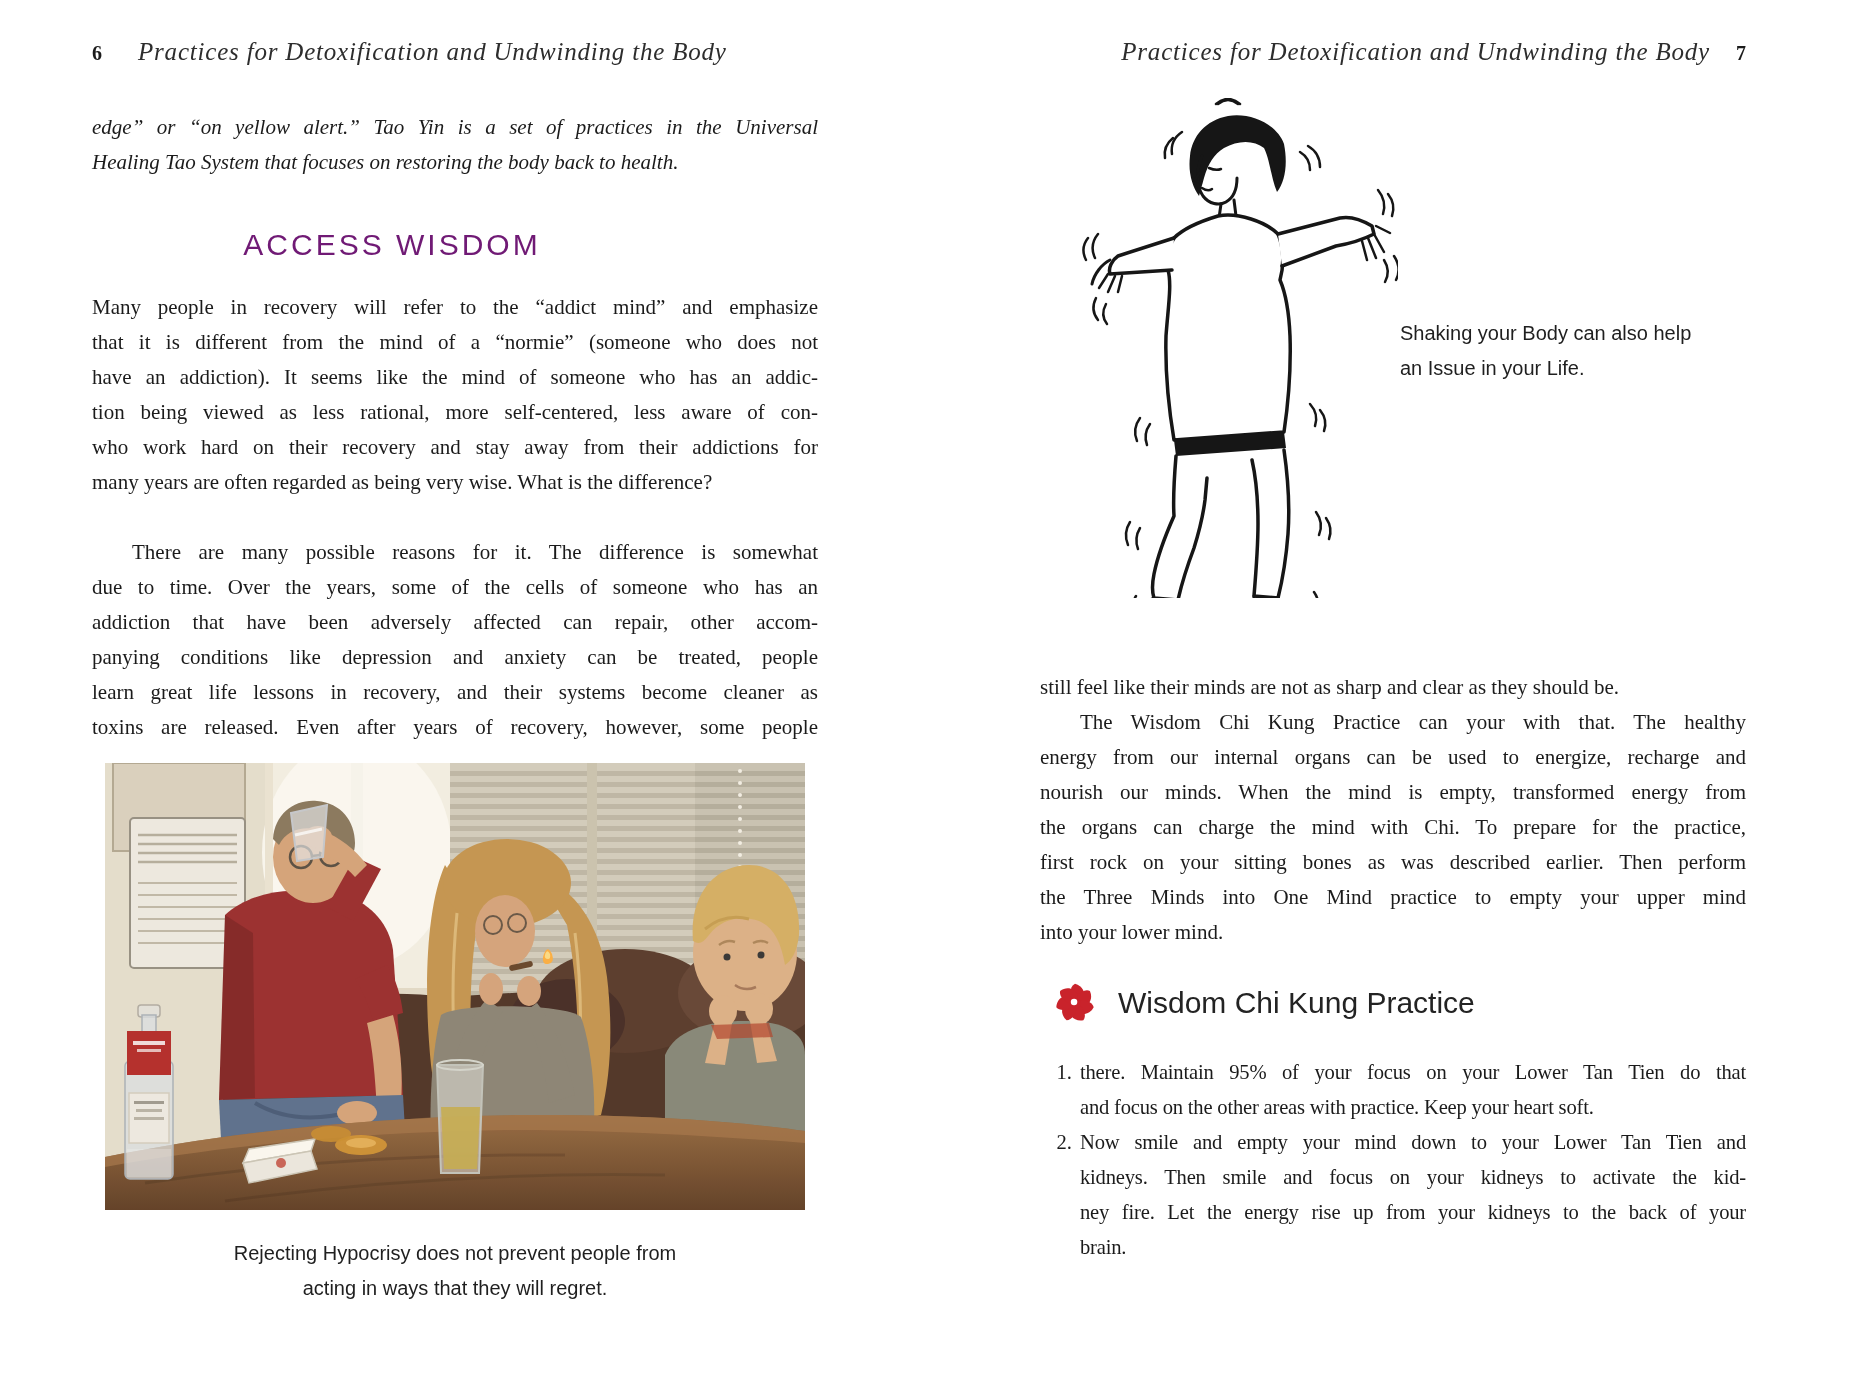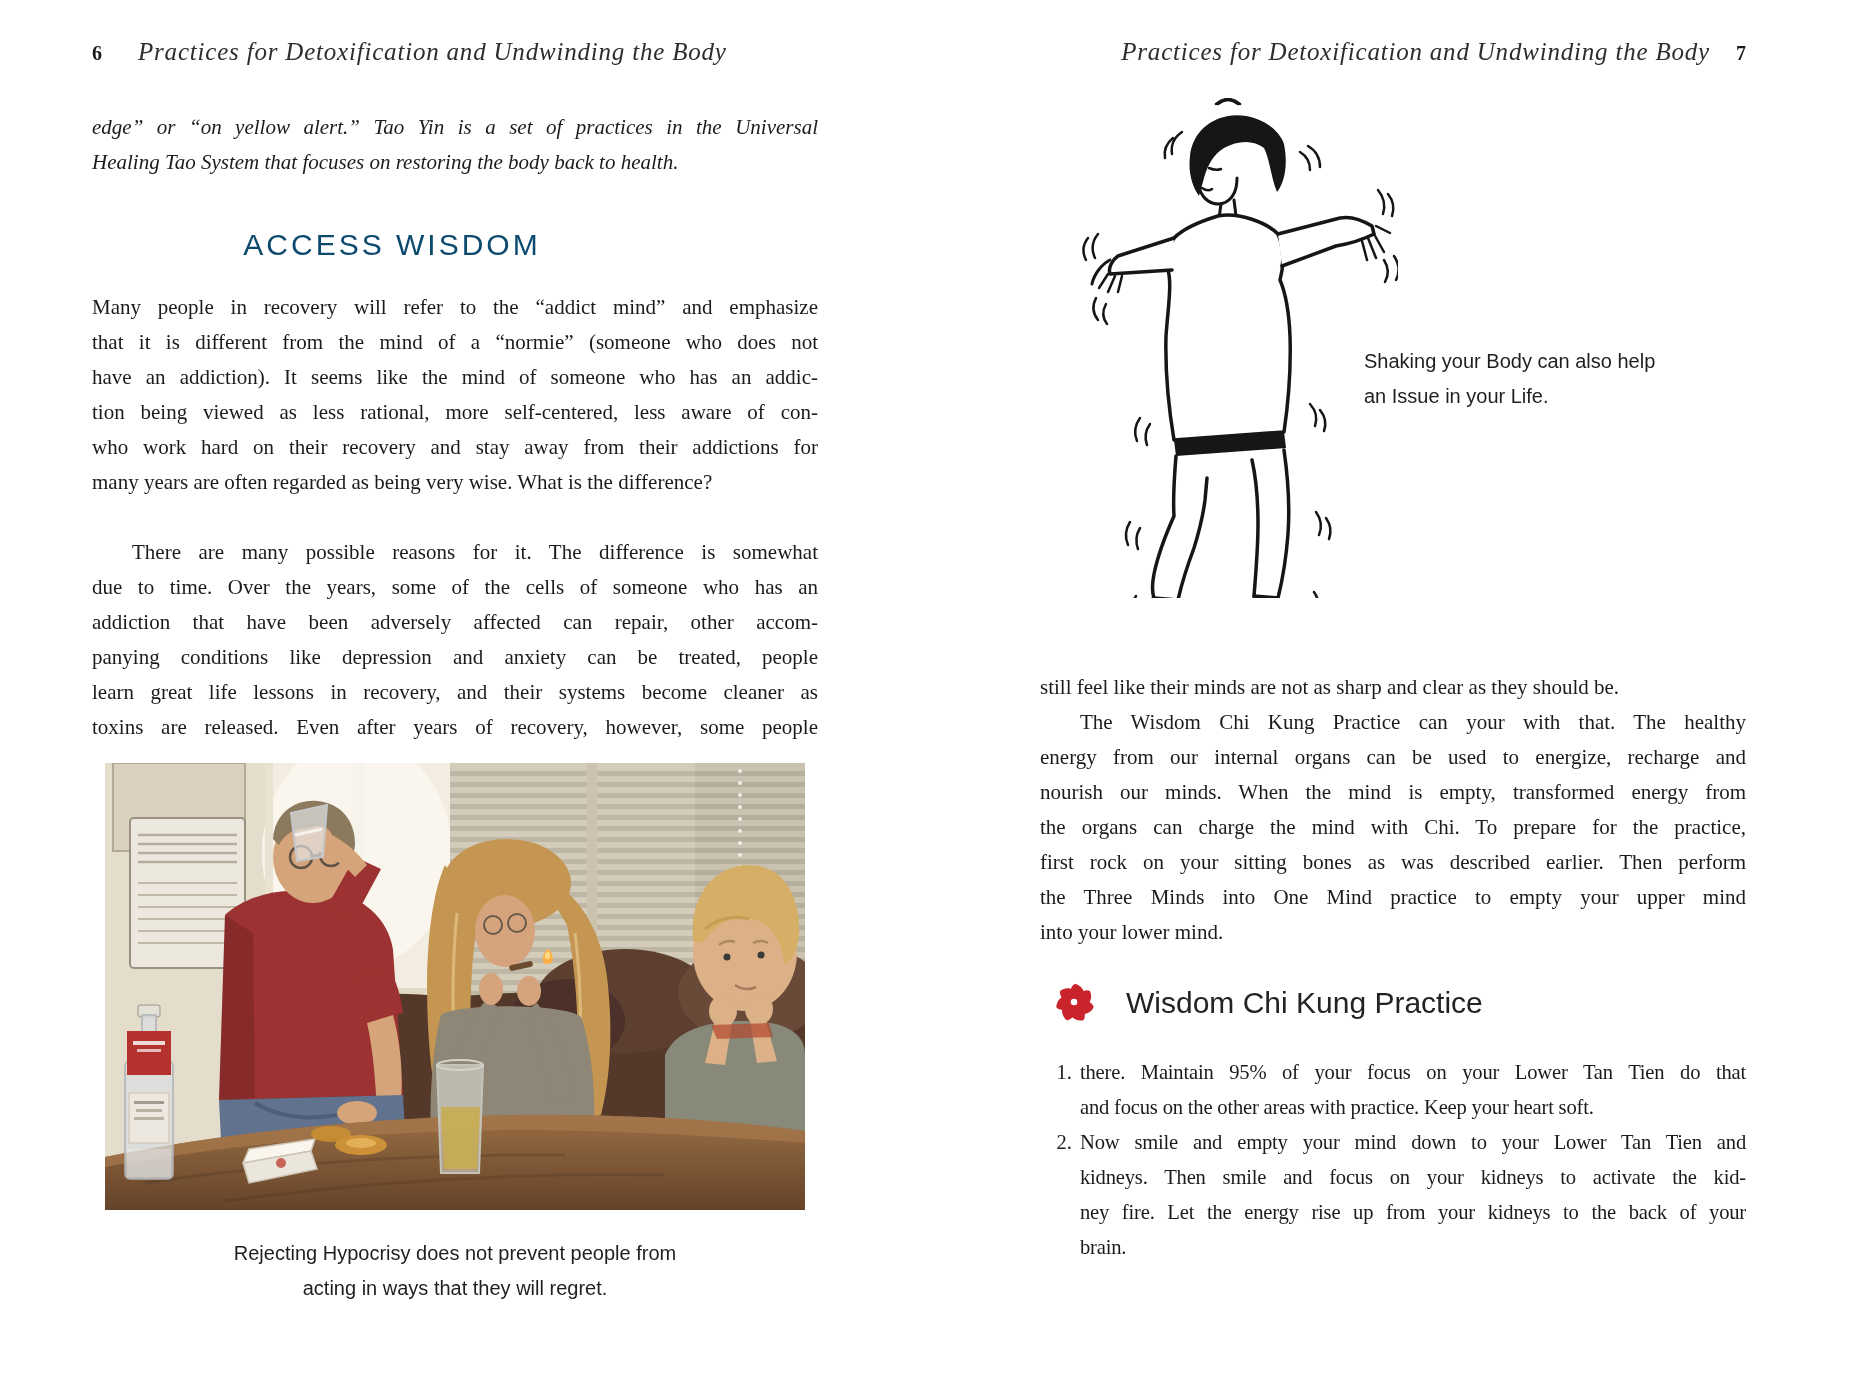--- a/index.html
+++ b/index.html
@@ -10,25 +10,25 @@
   .runhead{display:flex;align-items:baseline;}
   .runtitle{font-style:italic;font-size:25px;letter-spacing:0.8px;color:#2d2d2d;white-space:nowrap;}
   .pagenum{font-size:20px;font-weight:bold;color:#1b1b1b;}
   
   .bodytext{font-size:21px;line-height:35px;}
   .tl{min-height:35px;}
   .tl.j{text-align:justify;text-align-last:justify;}
   .tl.ind{text-indent:40px;}
   
   .access{font-family:"Liberation Sans","DejaVu Sans",sans-serif;font-weight:400;
-          font-size:30px;letter-spacing:3px;color:#0c4a6e;text-align:center;}
+          font-size:30px;letter-spacing:3px;color:#701a75;text-align:center;}
   .caption{font-family:"Liberation Sans","DejaVu Sans",sans-serif;font-size:20px;
            line-height:30px;color:#1f1f1f;}
   .caption.center{text-align:center;}
-  .practice-head{display:flex;align-items:center;gap:28px;}
+  .practice-head{display:flex;align-items:center;gap:20px;}
   .practice-title{font-family:"Liberation Sans","DejaVu Sans",sans-serif;font-size:30px;color:#232323;}
   
   .oli{position:relative;padding-left:40px;font-size:20.6px;line-height:35px;letter-spacing:-0.2px;}
   .oli .num{position:absolute;left:0;top:0;width:32px;text-align:right;letter-spacing:0;}
   .photo-frame{overflow:hidden;}
   svg{display:block;}
 </style>
 </head>
 <body>
 
@@ -309,21 +309,21 @@
         <path d="M52,424 q-7,11 -2,23"></path>
           <path d="M62,430 q-6,10 -2,21"></path>
         <path d="M238,414 q8,11 3,23"></path>
           <path d="M248,420 q7,10 3,21"></path>
         <path d="M58,498 q-6,10 -1,20"></path>
           <path d="M236,494 q7,10 2,20"></path>
       </g>
     </svg>
   </div>
 
-  <div class="abs caption" style="left:1364px;top:318px;width:340px;margin-top:28px;">
+  <div class="abs caption" style="left:1400px;top:318px;width:340px;">
       <div class="tl">Shaking your Body can also help</div>
       <div class="tl">an Issue in your Life.</div>
     </div>
 
   <div class="abs bodytext" style="left:1040px;top:670px;width:706px;">
       <div class="tl">still feel like their minds are not as sharp and clear as they should be.</div>
     </div>
 
   <div class="abs bodytext" style="left:1040px;top:705px;width:706px;">
       <div class="tl j ind">The Wisdom Chi Kung Practice can your with that. The healthy</div>

